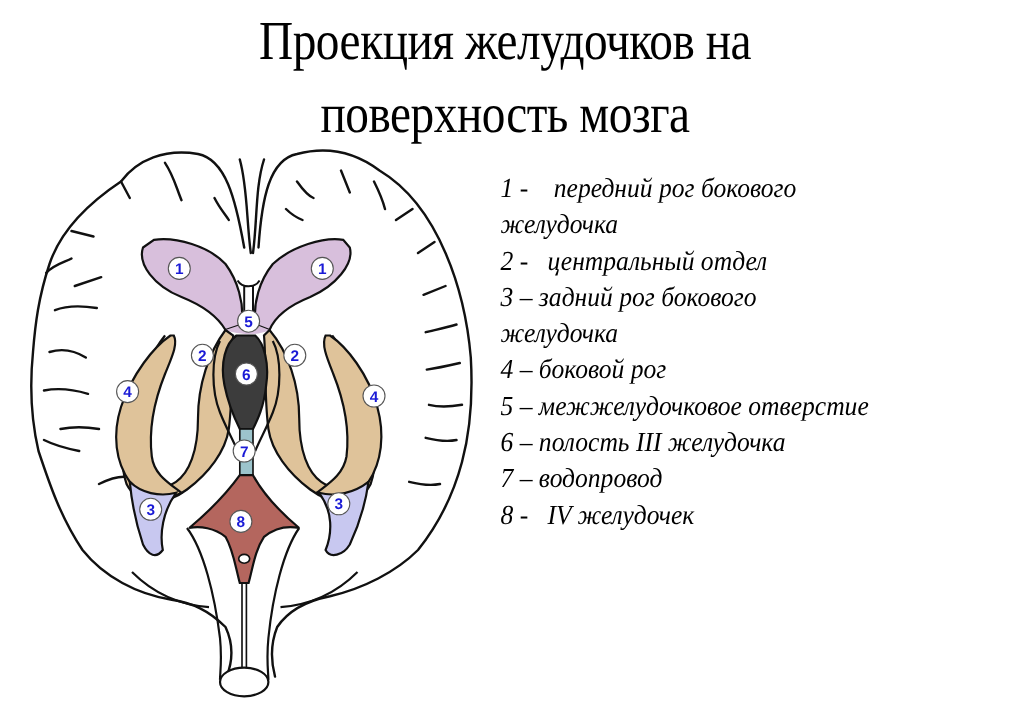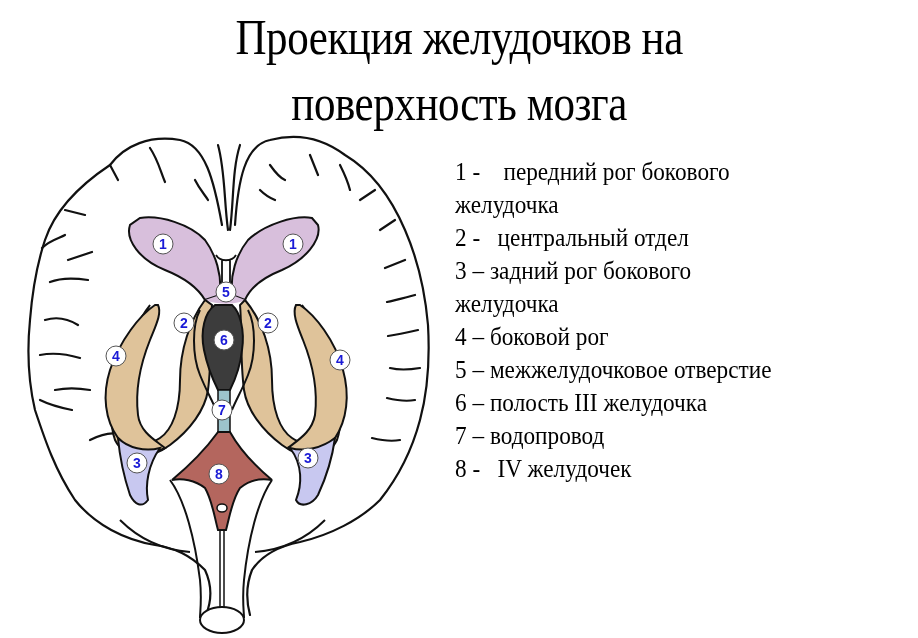--- a/index.html
+++ b/index.html
@@ -1,21 +1,21 @@
 <!DOCTYPE html>
 <html><head>
   <meta charset="utf-8">
   <style>
     html, body { margin: 0; padding: 0; background: #ffffff; }
     body { width: 918px; height: 638px; position: relative; overflow: hidden; font-family: "Liberation Serif", "DejaVu Serif", serif; color: #000; }
     .title { position: absolute; left: 0; width: 918px; text-align: center; font-size: 50px; line-height: 1; letter-spacing: -0.5px; transform: scaleX(0.86); transform-origin: 460px 0; }
     .title.l1 { top: 12px; }
     .title.l2 { top: 78px; }
     .diagram { position: absolute; left: 0; top: 120px; width: 460px; height: 518px; }
-    .legend { position: absolute; left: 455px; top: 155px; width: 460px; }
+    .legend { position: absolute; left: 455px; top: 155px; width: 460px; font-style: italic; }
     .legend-item { font-size: 25px; line-height: 33px; white-space: nowrap; transform: scaleX(0.93); transform-origin: 0 0; }
     .legend-item .num { display: inline-block; }
     .marker-text { font-family: "Liberation Sans", "DejaVu Sans", sans-serif; font-weight: bold; fill: #1a1ad6; font-size: 14px; }
   </style>
 </head>
 <body>
 
 <div class="title l1">Проекция желудочков на</div>
 <div class="title l2">поверхность мозга</div>
 

